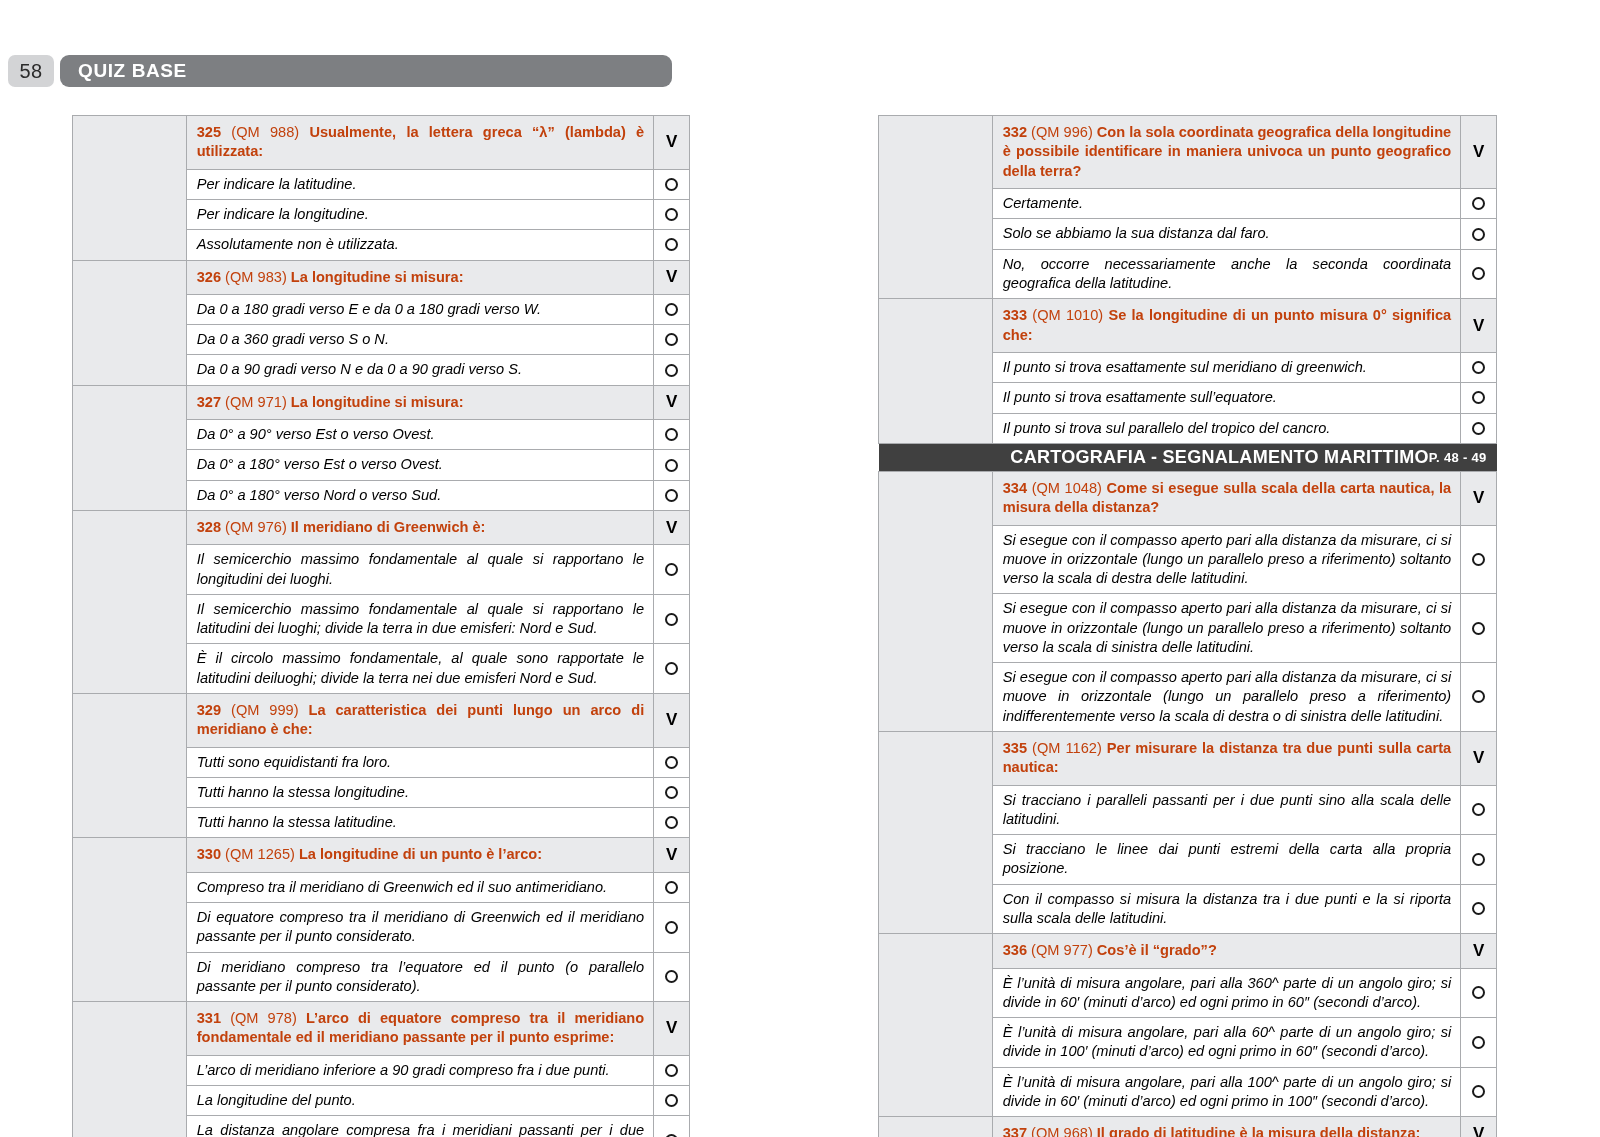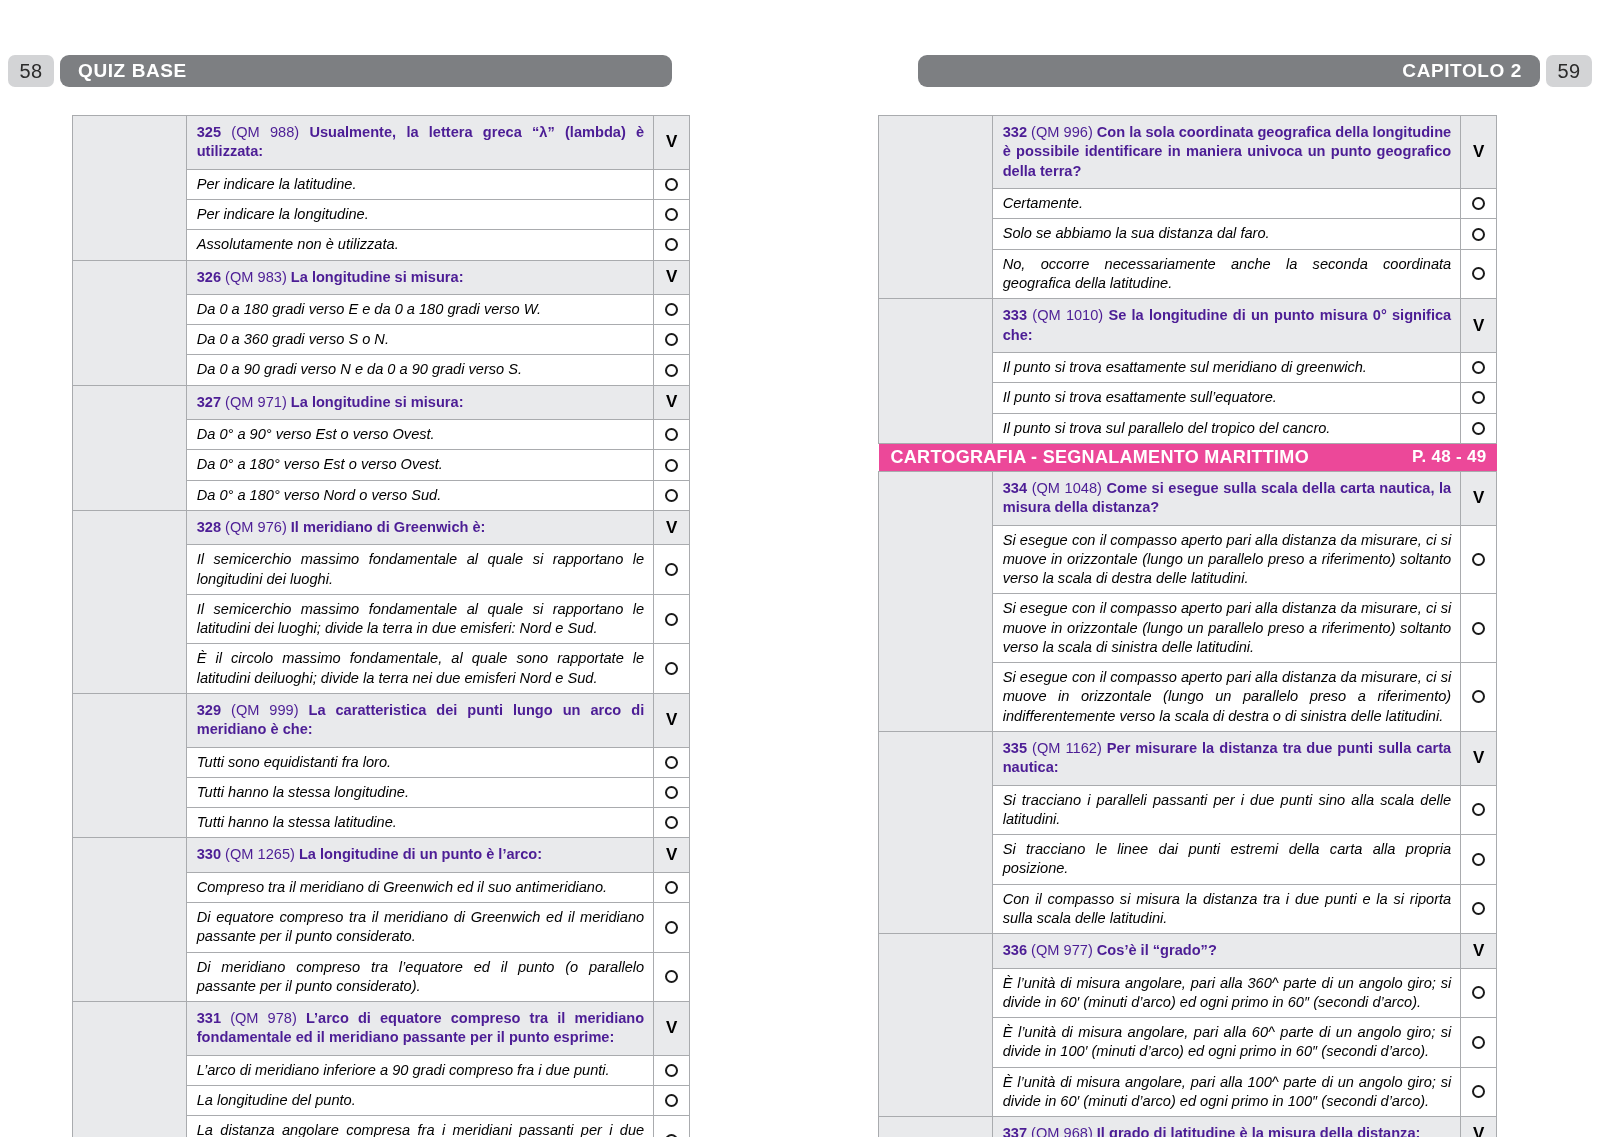--- a/index.html
+++ b/index.html
@@ -69,21 +69,21 @@
 
   .page.left  .q-body { width: 444px; }
   .page.right .q-body { width: 445px; }
 
   .q-row td { background: #e9eaec; }
   .q-text {
     font-size: 14.6px;
     padding: 7px 9px 7px 10px;
     line-height: 1.33;
     text-align: justify;
-    color: #4c1d95;
+    color: #c2410c;
   }
   .q-text .qn { font-weight: bold; }
   .q-text .qm { font-weight: normal; }
   .q-text .qs { font-weight: bold; }
 
   .a-text {
     font-size: 14.6px;
     padding: 5px 9px 5px 10px;
     line-height: 1.32;
     text-align: justify;
@@ -103,30 +103,30 @@
   .circ {
     display: inline-block;
     width: 13px; height: 13px;
     border: 2.1px solid #1a1a1a;
     border-radius: 50%;
   }
 
   
   .secbar td { padding: 0; border: none; }
   .secbar-inner {
-    background: #ec4899;
+    background: #404040;
     color: #ffffff;
     font-weight: bold;
     font-size: 18px;
     letter-spacing: .3px;
     height: 27px;
-    display: flex; align-items: center; justify-content: space-between;
+    display: flex; align-items: center; justify-content: flex-end;
     padding: 0 10px 0 12px;
   }
-  .secbar-inner .pp { font-size: 17px; }
+  .secbar-inner .pp { font-size: 13px; }
 </style>
 </head>
 <body>
 
 <div class="spread">
 
   <div class="page left">
     <div class="runhead left">
       <div class="folio">58</div>
       <div class="bandl">QUIZ BASE</div>
@@ -255,24 +255,20 @@
           </tr>
           <tr>
             <td class="a-text">La distanza angolare compresa fra i meridiani passanti per i due punti.</td>
             <td class="mark o" title="O"><span class="circ"></span></td>
           </tr>
         </tbody>
     </table>
   </div>
 
   <div class="page right">
-    <div class="runhead right">
-      <div class="bandr">CAPITOLO 2</div>
-      <div class="folio">59</div>
-    </div>
     <table class="quiz" id="quiz-right">
       <colgroup>
         <col class="col-note">
           <col class="q-body">
           <col class="col-mark">
       </colgroup>
       <tbody>
           <tr class="q-row">
             <td class="col-note" rowspan="4"></td>
             <td class="q-text"><span class="qn">332</span><span class="qm"> (QM 996) </span><span class="qs">Con la sola coordinata geografica della longitudine è possibile identificare in maniera univoca un punto geografico della terra?</span></td>

